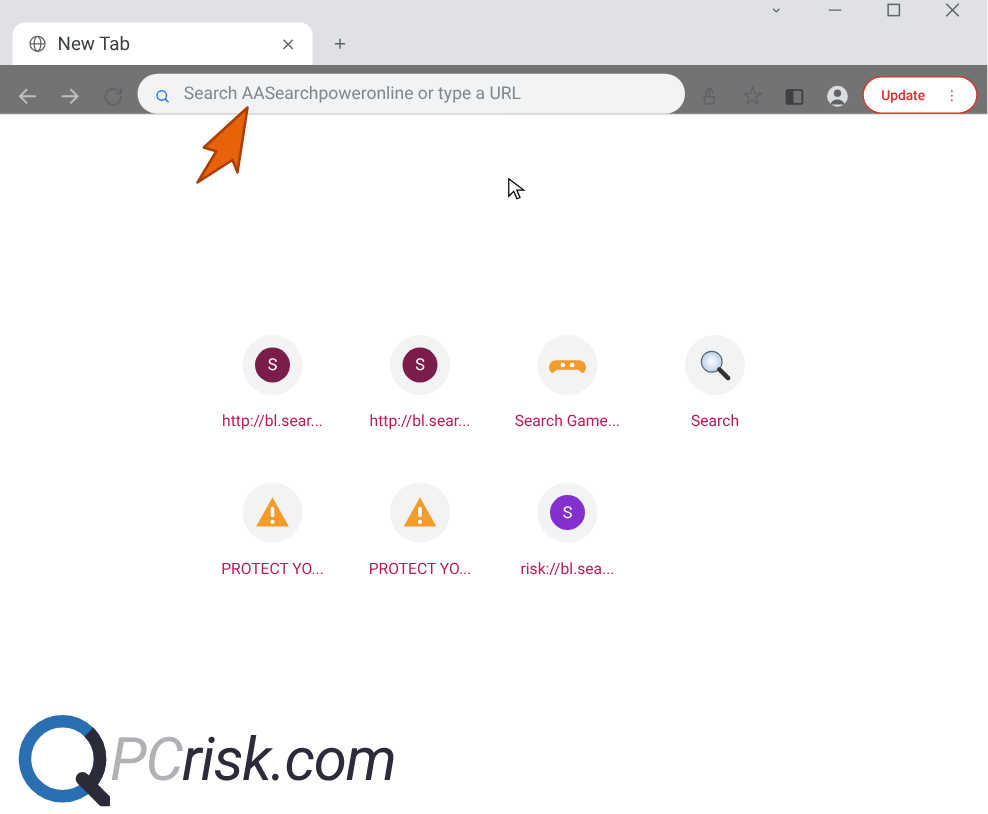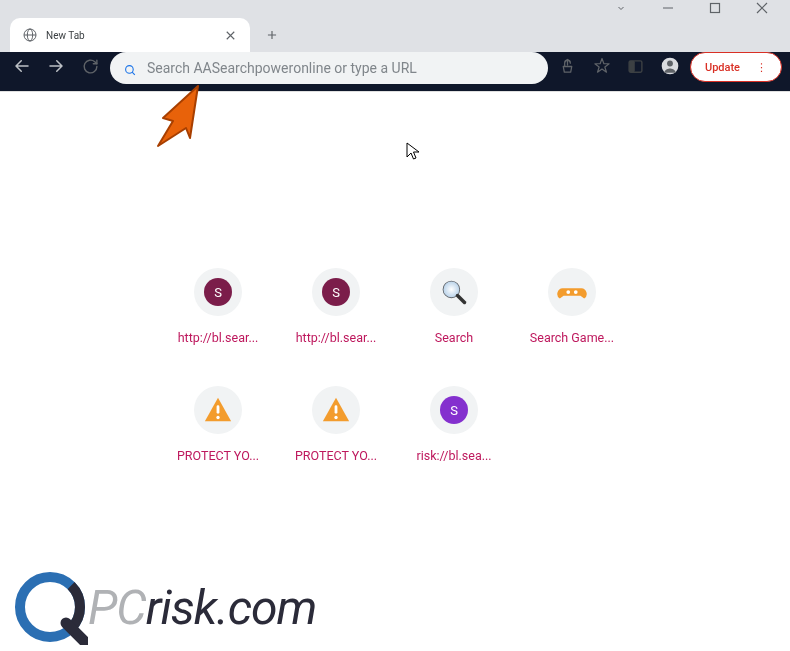--- a/index.html
+++ b/index.html
@@ -3,24 +3,24 @@
 <meta charset="utf-8">
 <style>
 *{margin:0;padding:0;box-sizing:border-box;font-family:-apple-system,BlinkMacSystemFont,'Segoe UI',Roboto,sans-serif}
 body{width:790px;height:651px;background:#fff;position:relative;overflow:hidden}
 .titlebar{height:16px;background:#dfe1e5;display:flex;justify-content:flex-end;align-items:center;padding:0 8px;gap:7px}
 .titlebar svg{width:12px;height:12px}
 .win-btn{width:40px;height:16px;display:flex;align-items:center;justify-content:center;cursor:pointer}
 .tabstrip{height:36px;background:#dfe1e5;display:flex;align-items:flex-end;padding-left:10px}
 .tab{background:#fff;height:34px;width:240px;border-radius:10px 10px 0 0;display:flex;align-items:center;padding:0 12px;gap:8px;position:relative}
 .tab-favicon{width:16px;height:16px}
-.tab-title{font-size:10px;color:#3c4043;flex:1}
+.tab-title{font-size:15px;color:#3c4043;flex:1}
 .tab-close{width:16px;height:16px;display:flex;align-items:center;justify-content:center;cursor:pointer;color:#5f6368}
 .newtab-btn{width:28px;height:28px;display:flex;align-items:center;justify-content:center;cursor:pointer;margin-left:8px;margin-bottom:3px;border-radius:50%}
-.toolbar{height:40px;background:#0f172a;display:flex;align-items:flex-start;padding:0 8px;gap:6px;border-bottom:1px solid #e0e0e0}
+.toolbar{height:40px;background:#737373;display:flex;align-items:flex-end;padding:0 8px;gap:6px;border-bottom:1px solid #e0e0e0}
 .nav-btn{width:28px;height:28px;display:flex;align-items:center;justify-content:center;border-radius:50%;cursor:pointer;color:#5f6368}
 .nav-btn.disabled{color:#bdc1c6;cursor:default}
 .omnibox{flex:1;height:32px;background:#f1f3f4;border-radius:16px;display:flex;align-items:center;padding:0 14px;gap:10px}
 .omnibox-icon{width:13px;height:13px;color:#5f6368}
 .omnibox-text{font-size:14px;color:#80868b;flex:1}
 .toolbar-icon{width:28px;height:28px;display:flex;align-items:center;justify-content:center;cursor:pointer;color:#5f6368;border-radius:4px}
 .update-btn{height:30px;padding:0 14px;border:1px solid #d93025;border-radius:16px;color:#d93025;font-size:11px;font-weight:500;display:flex;align-items:center;gap:16px;cursor:pointer;background:#fff}
 .update-btn .dots{color:#d93025}
 .content{padding-top:170px;display:flex;justify-content:center}
 .shortcuts{display:grid;grid-template-columns:repeat(4,118px);grid-template-rows:repeat(2,118px);gap:0}
@@ -149,47 +149,47 @@
         <div class="sh-label">http://bl.sear...</div>
       </div>
       <div class="shortcut">
         <div class="sh-icon">
           <div class="sh-letter" style="background:#7b1d4a">S</div>
         </div>
         <div class="sh-label">http://bl.sear...</div>
       </div>
       <div class="shortcut">
         <div class="sh-icon">
+          <svg width="30" height="30" viewBox="0 0 32 32">
+            <path d="M6 12h20a6 6 0 0 1 3 11l-4-3h-18l-4 3a6 6 0 0 1 3-11z" fill="#f39c2d"></path>
+            <circle cx="12" cy="16" r="2" fill="#fff"></circle>
+            <circle cx="20" cy="16" r="2" fill="#fff"></circle>
+          </svg>
+        </div>
+        <div class="sh-label">Search Game...</div>
+      </div>
+      <div class="shortcut">
+        <div class="sh-icon">
           <svg width="28" height="28" viewBox="0 0 32 32">
             <circle cx="13" cy="13" r="9" fill="#eaf2fb" stroke="#5f6368" stroke-width="2"></circle>
             <circle cx="13" cy="13" r="9" fill="url(#g1)"></circle>
             <defs>
               <radialGradient id="g1">
                 <stop offset="0" stop-color="#fff"></stop>
                 <stop offset="1" stop-color="#bcd4ea"></stop>
               </radialGradient>
             </defs>
             <line x1="20" y1="20" x2="28" y2="28" stroke="#333" stroke-width="4" stroke-linecap="round"></line>
           </svg>
         </div>
         <div class="sh-label">Search</div>
       </div>
       <div class="shortcut">
         <div class="sh-icon">
           <svg width="30" height="30" viewBox="0 0 32 32">
-            <path d="M6 12h20a6 6 0 0 1 3 11l-4-3h-18l-4 3a6 6 0 0 1 3-11z" fill="#f39c2d"></path>
-            <circle cx="12" cy="16" r="2" fill="#fff"></circle>
-            <circle cx="20" cy="16" r="2" fill="#fff"></circle>
-          </svg>
-        </div>
-        <div class="sh-label">Search Game...</div>
-      </div>
-      <div class="shortcut">
-        <div class="sh-icon">
-          <svg width="30" height="30" viewBox="0 0 32 32">
             <path d="M16 3 L30 28 H2 Z" fill="#f39c2d"></path>
             <rect x="14.5" y="11" width="3" height="9" rx="1.5" fill="#fff"></rect>
             <circle cx="16" cy="24" r="1.8" fill="#fff"></circle>
           </svg>
         </div>
         <div class="sh-label">PROTECT YO...</div>
       </div>
       <div class="shortcut">
         <div class="sh-icon">
           <svg width="30" height="30" viewBox="0 0 32 32">

